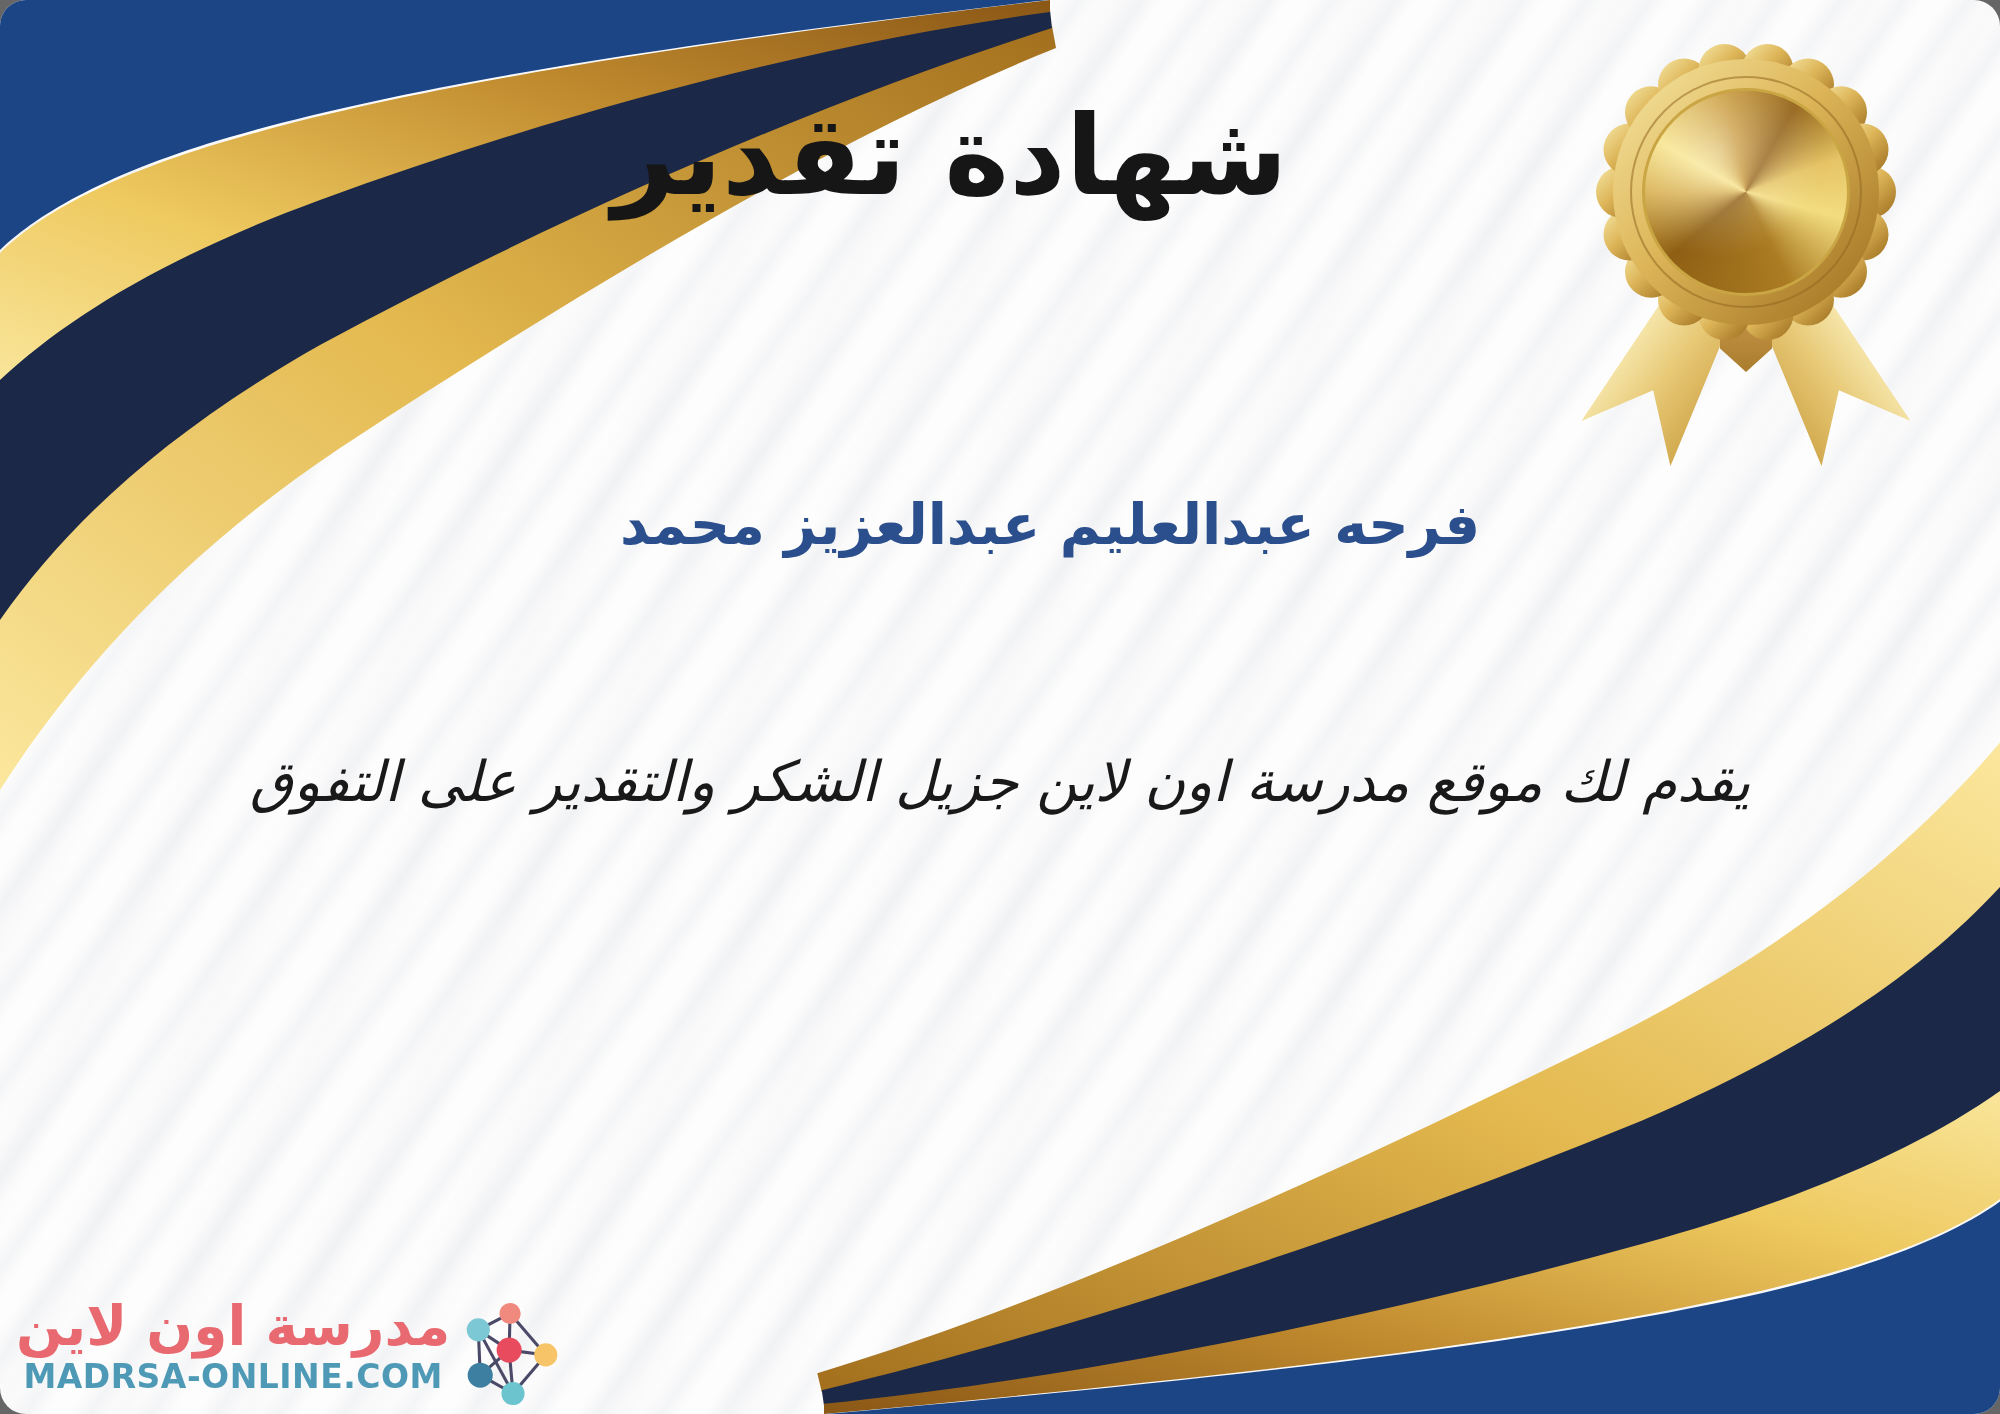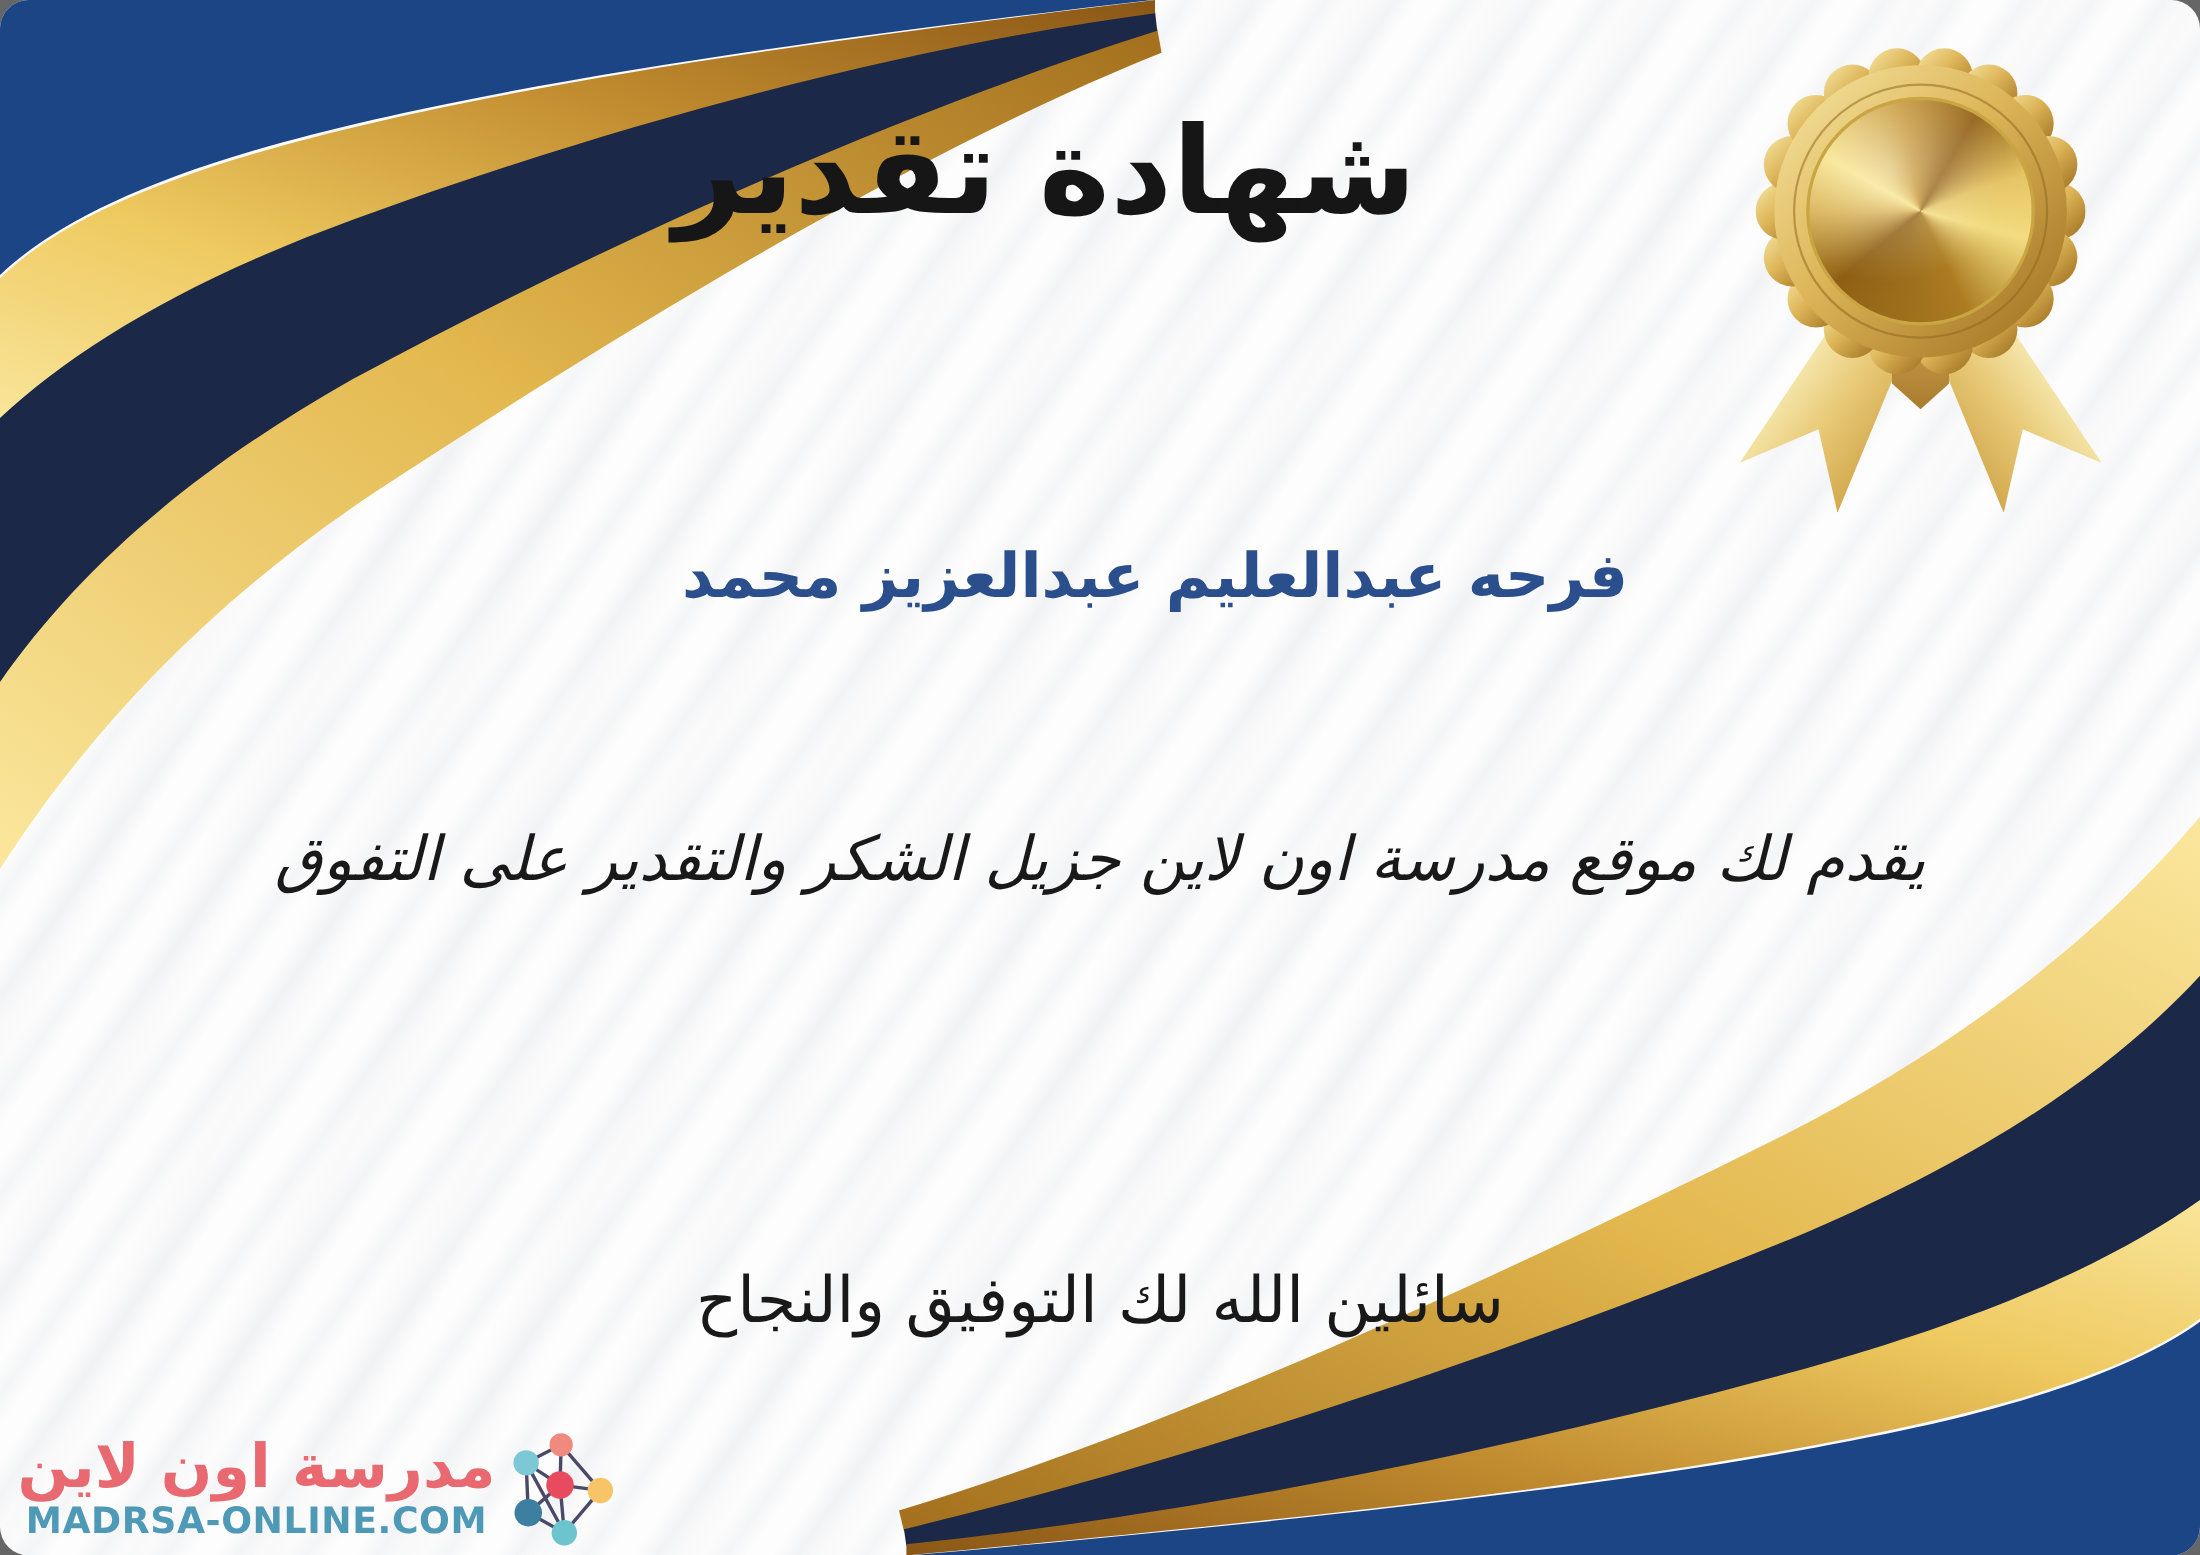--- a/index.html
+++ b/index.html
@@ -75,21 +75,21 @@
       #e5c465 200deg, #f3dc80 235deg, #ab7c22 285deg, #8f6014 360deg);
   }
   .disc::after{
     content:"";position:absolute;inset:0;border-radius:50%;
     background:radial-gradient(circle at 36% 30%, rgba(255,255,255,0.38), rgba(255,255,255,0) 55%);
   }
 
   
   .logo{
     position:absolute;left:16px;bottom:4px;z-index:3;
-    display:flex;align-items:center;gap:10px;
+    display:flex;align-items:flex-start;gap:10px;
   }
   .logo-text{display:flex;flex-direction:column;align-items:center;}
   .logo-arabic{
     direction:rtl;font-size:55px;font-weight:bold;color:#e8696f;line-height:1.1;
   }
   .logo-latin{
     font-size:33px;font-weight:bold;color:#4e9ab6;letter-spacing:0.5px;line-height:1.2;
   }
 </style>
 </head>
@@ -169,21 +169,20 @@
   </div>
 
   <div class="title">شهادة تقدير</div>
 
   <div class="name">فرحه عبدالعليم عبدالعزيز محمد</div>
 
   <div class="body-text">
     <div class="line">يقدم لك موقع مدرسة اون لاين جزيل الشكر والتقدير على التفوق</div>
   </div>
 
-  <div class="closing">سائلين الله لك التوفيق والنجاح</div>
 
   <div class="logo">
     <div class="logo-text">
       <div class="logo-arabic">مدرسة اون لاين</div>
       <div class="logo-latin">MADRSA-ONLINE.COM</div>
     </div>
     <svg width="106" height="114" viewBox="0 0 110 118">
       <g stroke="#4b4968" stroke-width="3.2" fill="none">
         <line x1="52" y1="18" x2="19" y2="35"></line>
         <line x1="52" y1="18" x2="51" y2="56"></line>

